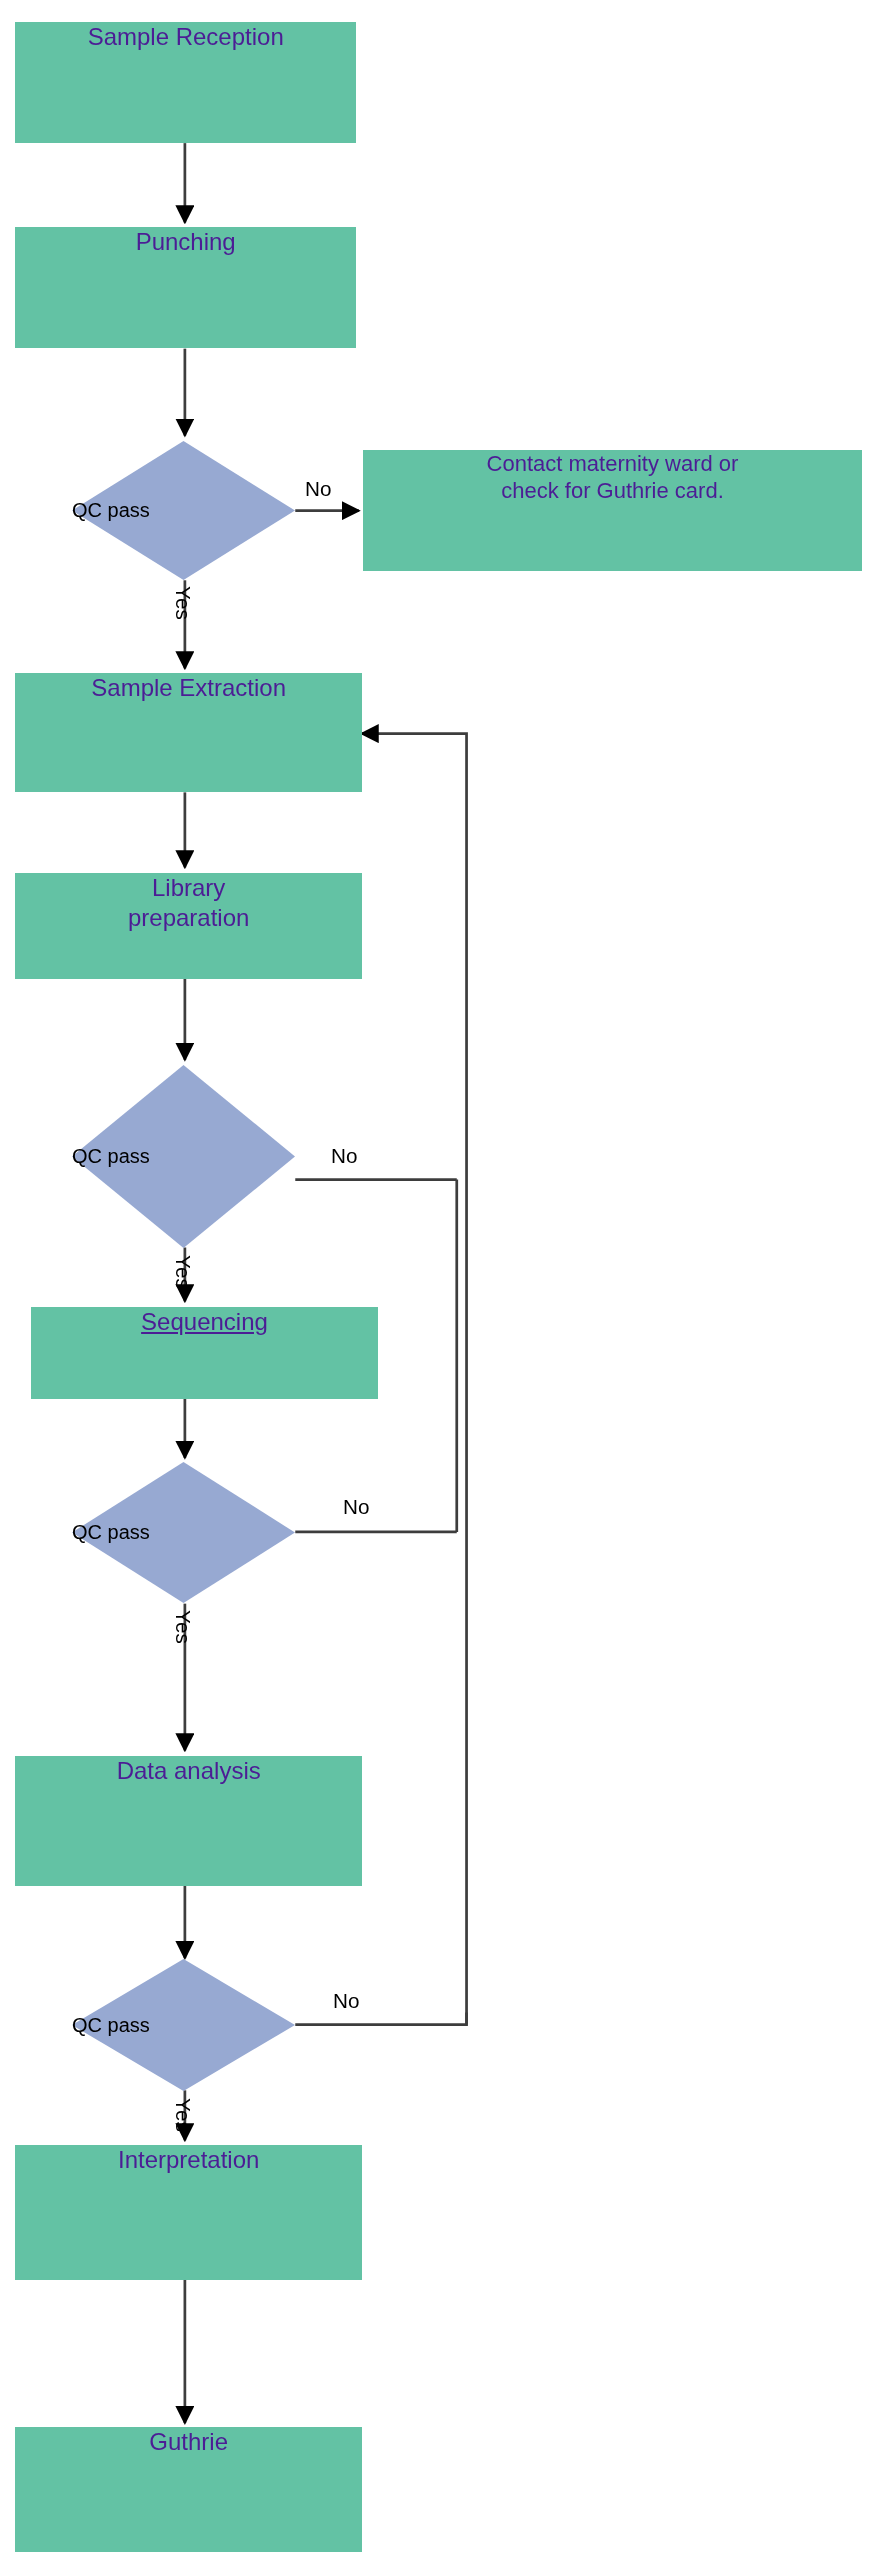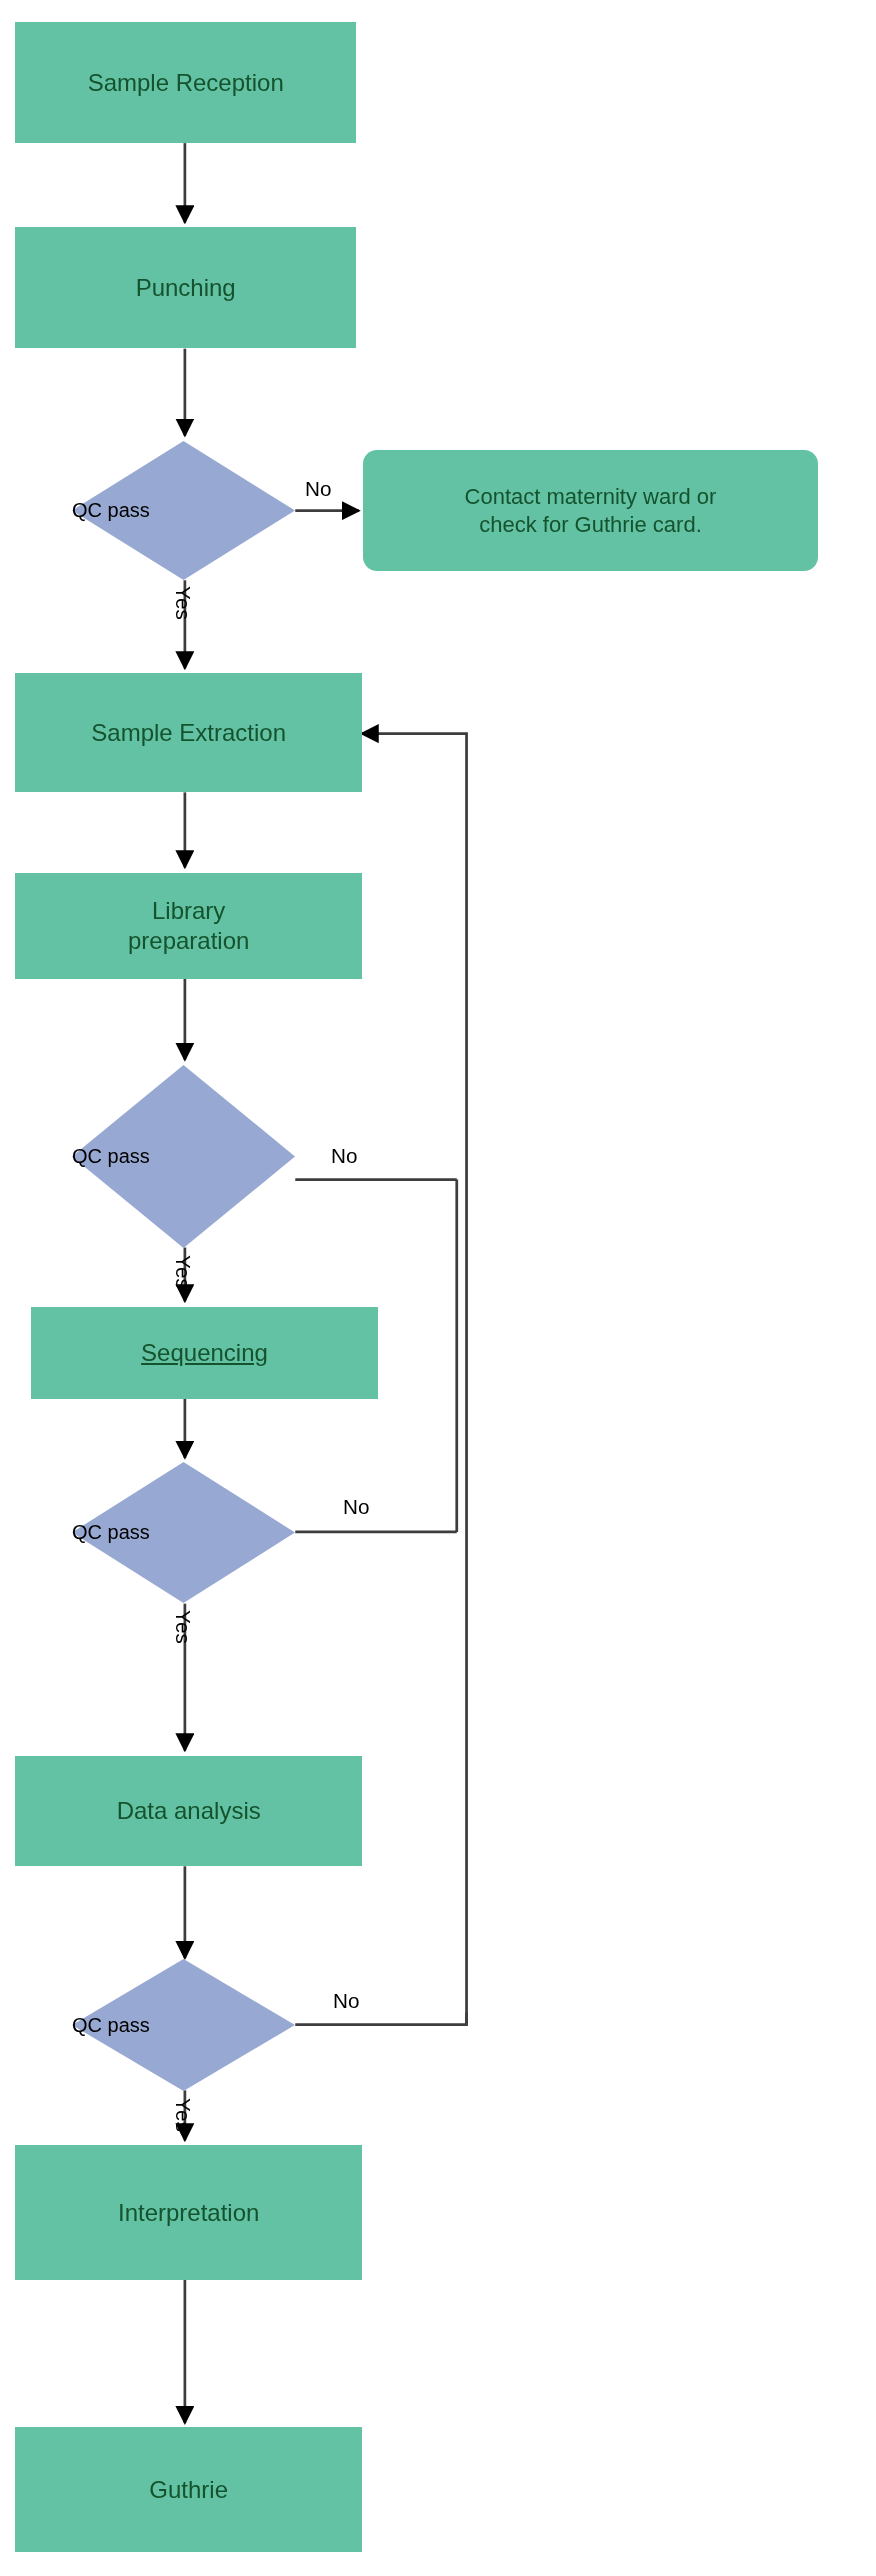--- a/index.html
+++ b/index.html
@@ -22,24 +22,24 @@
     position: absolute;
     top: 0;
     left: 0;
     width: 876px;
     height: 2576px;
   }
   .node {
     position: absolute;
     box-sizing: border-box;
     display: flex;
-    align-items: center;
+    align-items: flex-start;
     justify-content: center;
     text-align: center;
-    color: #14532d;
+    color: #4c1d95;
     font-family: "Liberation Sans", sans-serif;
     font-size: 24px;
     line-height: 1.24;
     letter-spacing: 0px;
     z-index: 3;
   }
   .node.process {
     background: #63c2a4;
   }
   .node-label {
@@ -148,21 +148,21 @@
 
   <div class="node process" style="left:15.2px; top:227px; width:341px; height:121px;">
     <span class="node-label">Punching</span>
   </div>
 
   <div class="decision" style="left:72px; top:441px; width:223px; height:139px;">
     <span class="diamond-shape"></span>
     <span class="node-label">QC pass</span>
   </div>
 
-  <div class="node process" style="left:363px; top:450px; width:455px; height:121px; font-size:22px;border-radius:14px;">
+  <div class="node process" style="left:363px; top:450px; width:499px; height:121px; font-size:22px;">
     <span class="node-label">Contact maternity ward or
 check for Guthrie card.</span>
   </div>
 
   <div class="node process" style="left:15.2px; top:873px; width:347px; height:106px;">
     <span class="node-label">Library
 preparation</span>
   </div>
 
   <div class="node process" style="left:15.2px; top:673px; width:347px; height:119px;">
@@ -176,21 +176,21 @@
 
   <div class="node process" style="left:31px; top:1307px; width:347px; height:92px;text-decoration:underline;">
     <span class="node-label">Sequencing</span>
   </div>
 
   <div class="decision" style="left:72px; top:1462px; width:223px; height:141px;">
     <span class="diamond-shape"></span>
     <span class="node-label">QC pass</span>
   </div>
 
-  <div class="node process" style="left:15.2px; top:1756px; width:347px; height:110px;">
+  <div class="node process" style="left:15.2px; top:1756px; width:347px; height:130px;">
     <span class="node-label">Data analysis</span>
   </div>
 
   <div class="decision" style="left:72px; top:1959px; width:223px; height:132px;">
     <span class="diamond-shape"></span>
     <span class="node-label">QC pass</span>
   </div>
 
   <div class="node process" style="left:15.2px; top:2145px; width:347px; height:135px;">
     <span class="node-label">Interpretation</span>

